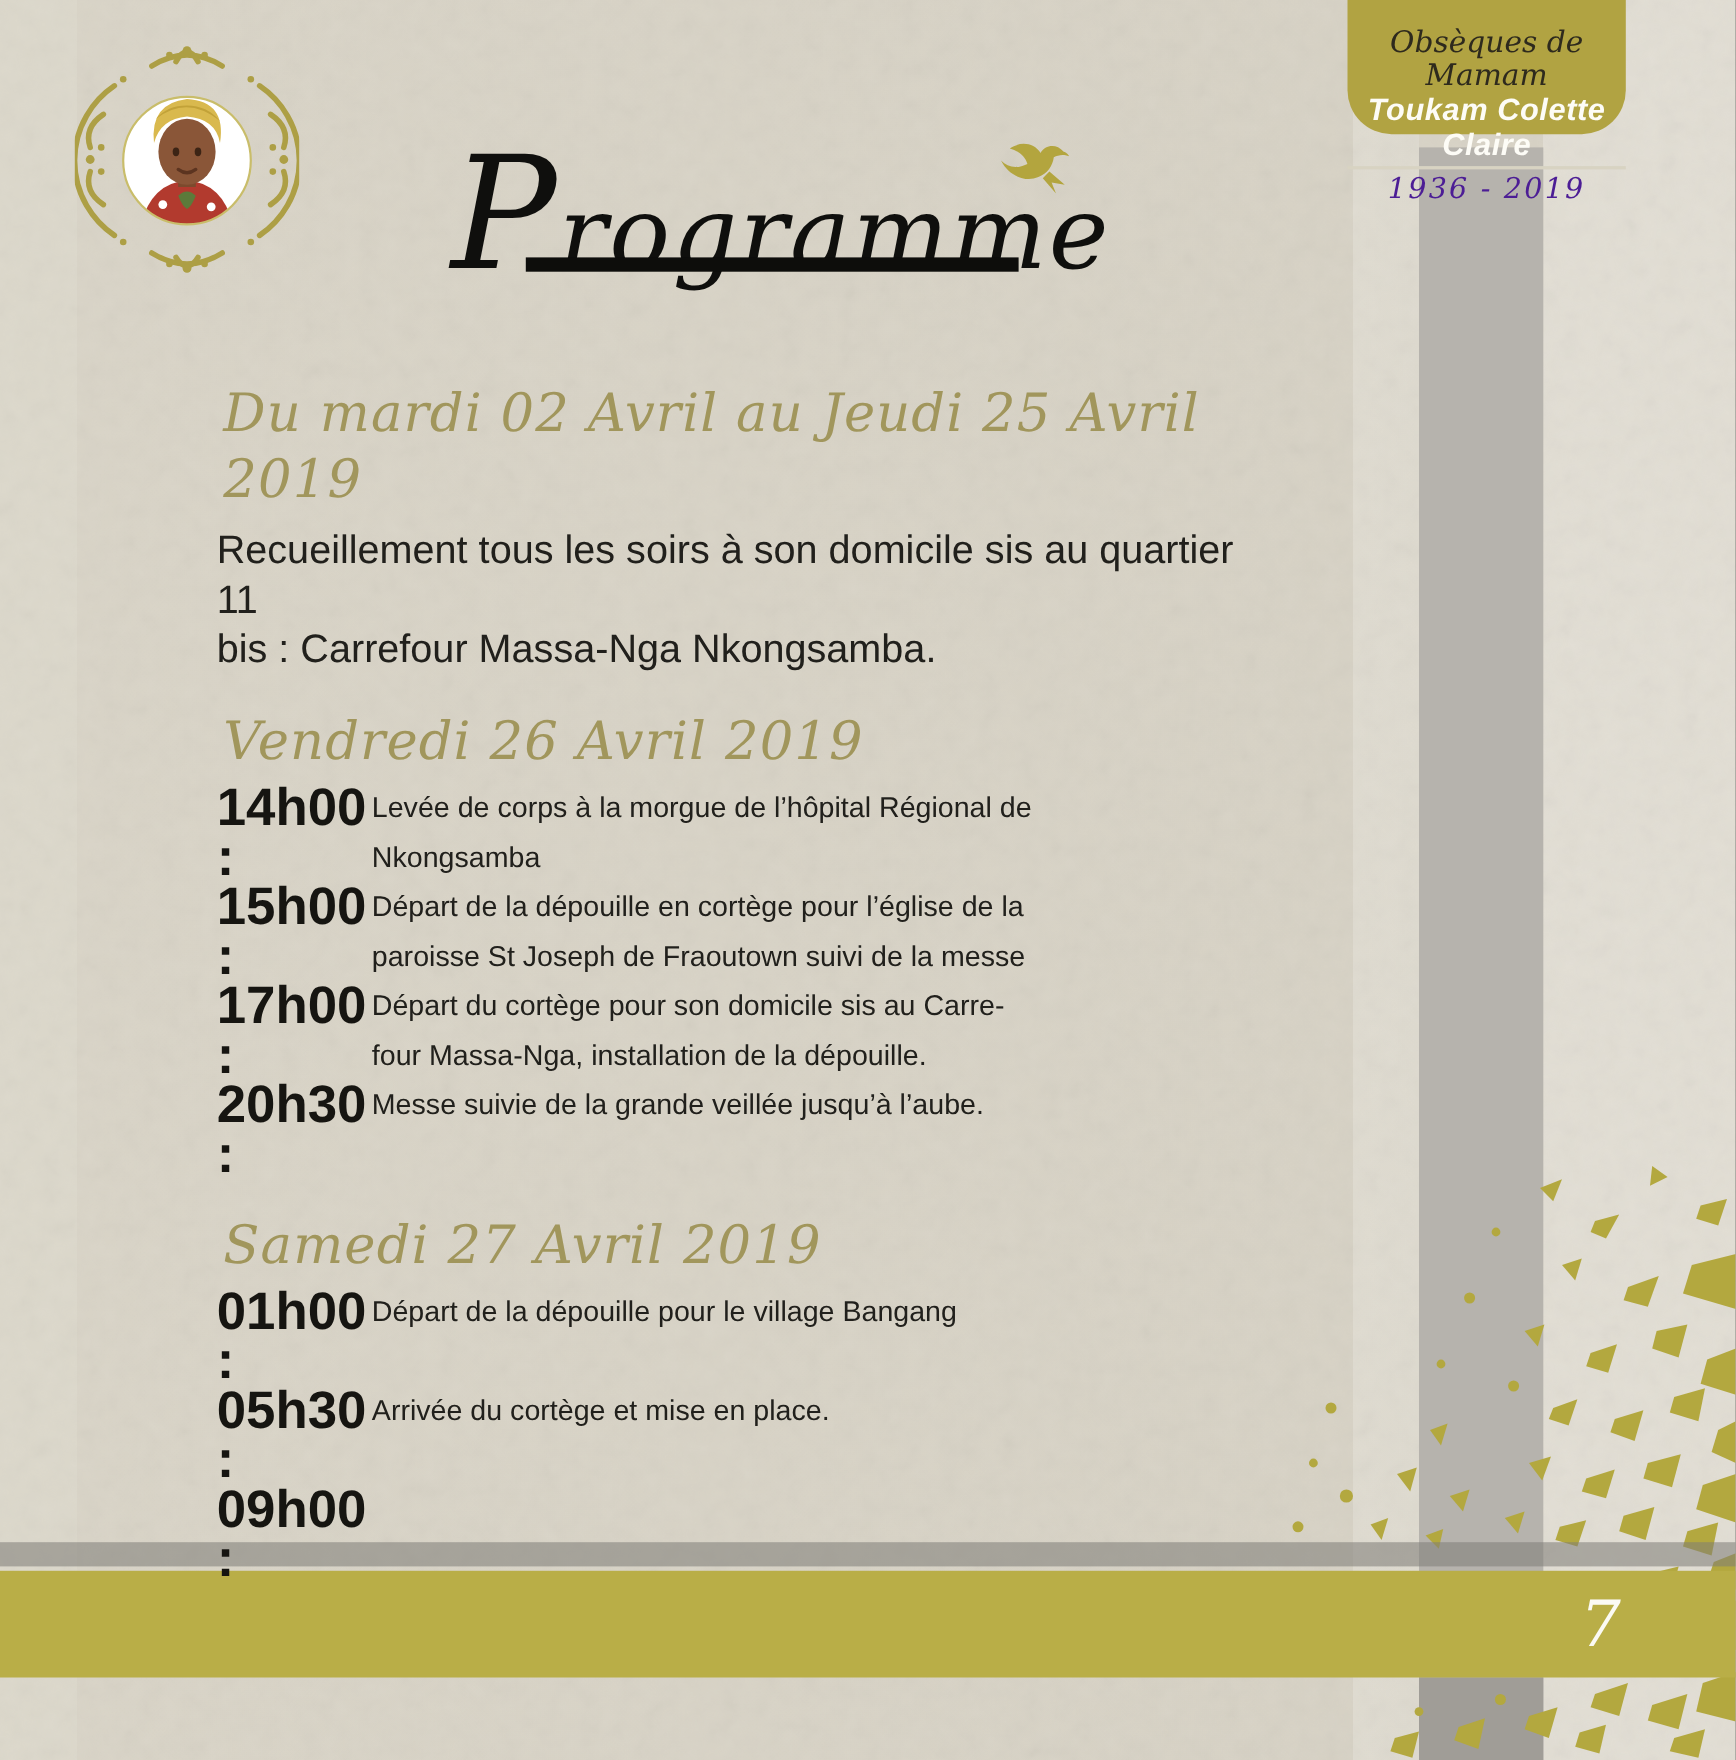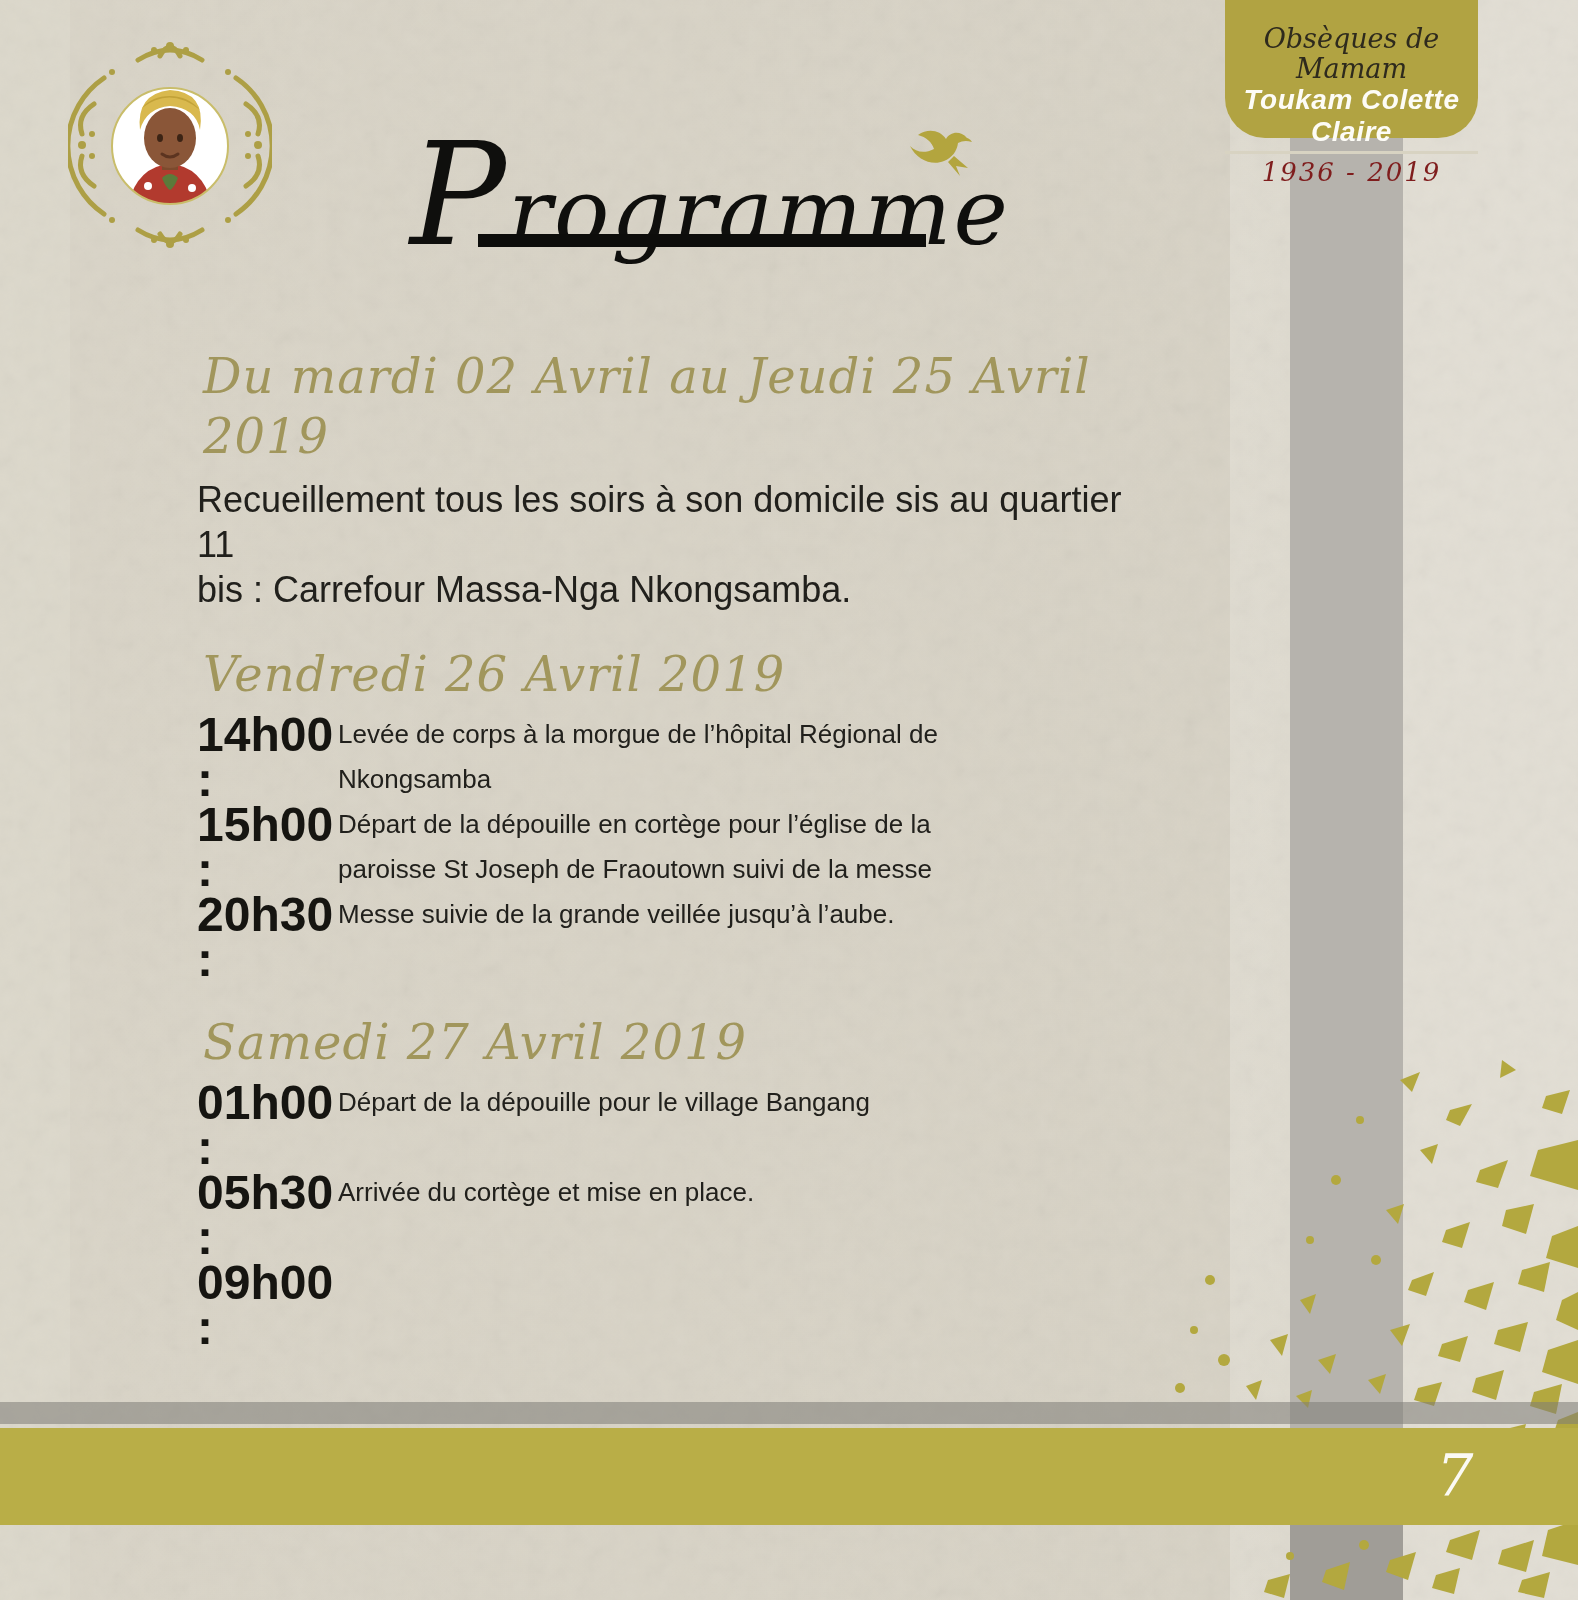--- a/index.html
+++ b/index.html
@@ -12,27 +12,27 @@
       #d8d3c6 1290px, #d8d3c6 1403px,
       #e2ded4 1403px, #e2ded4 1578px);
     font-family:"Liberation Sans", sans-serif;color:#21201c;
   }
   .noise-overlay{position:absolute;inset:0;pointer-events:none;opacity:.5;}
   
   .v-stripe{position:absolute;left:1290px;top:134px;width:113px;height:1466px;
     background:#b6b3ad;}
   .v-stripe-dark{position:absolute;left:1290px;top:1525px;width:113px;height:75px;background:#a09d97;}
   
-  .badge{position:absolute;left:1225px;top:0;width:253px;height:138px;
+  .badge{position:absolute;left:1225px;top:0;width:253px;height:122px;
     background:#b1a342;border-radius:0 0 40px 40px;text-align:center;
     padding-top:24px;box-sizing:border-box;}
   .badge-l1{font:italic 27px/30px "DejaVu Serif", serif;color:#2e2a1d;}
   .badge-l2{font:italic 700 28px/32px "Liberation Sans", sans-serif;color:#fdfcf6;letter-spacing:.5px;}
   .badge-sep{height:3px;background:#d8d3c2;margin:3px 0 4px 0;}
-  .badge-l3{font:italic 26px/28px "DejaVu Serif", serif;color:#7f1d1d;letter-spacing:2px;}
+  .badge-l3{font:italic 26px/28px "DejaVu Serif", serif;color:#4c1d95;letter-spacing:2px;}
   
   .medallion{position:absolute;left:68px;top:38px;width:204px;height:212px;}
   
   .title{position:absolute;left:410px;top:74px;width:580px;text-align:center;
     font:italic 92px/1.7 "DejaVu Serif", serif;color:#0f0f0d;letter-spacing:2px;}
   .title::first-letter{font-size:1.55em;}
   .title-underline{position:absolute;left:478px;top:234px;width:448px;height:13px;background:#0d0d0b;}
   .dove{position:absolute;left:910px;top:128px;width:62px;height:48px;}
   
   .content{position:absolute;left:197px;top:346px;width:965px;}
@@ -210,20 +210,25 @@
           <span class="time">14h00 :</span>
           <span class="desc">Levée de corps à la morgue de l’hôpital Régional de
 Nkongsamba</span>
         </div>
         <div class="row">
           <span class="time">15h00 :</span>
           <span class="desc">Départ de la dépouille en cortège pour l’église de la
 paroisse St Joseph de Fraoutown suivi de la messe</span>
         </div>
         <div class="row">
+          <span class="time">17h00 :</span>
+          <span class="desc">Départ du cortège pour son domicile sis au Carre-
+four Massa-Nga, installation de la dépouille.</span>
+        </div>
+        <div class="row">
           <span class="time">20h30 :</span>
           <span class="desc">Messe suivie de la grande veillée jusqu’à l’aube.</span>
         </div>
       </div>
     </div>
 
     <div>
       <div class="s-heading">Samedi 27 Avril 2019</div>
       <div class="rows">
         <div class="row">

